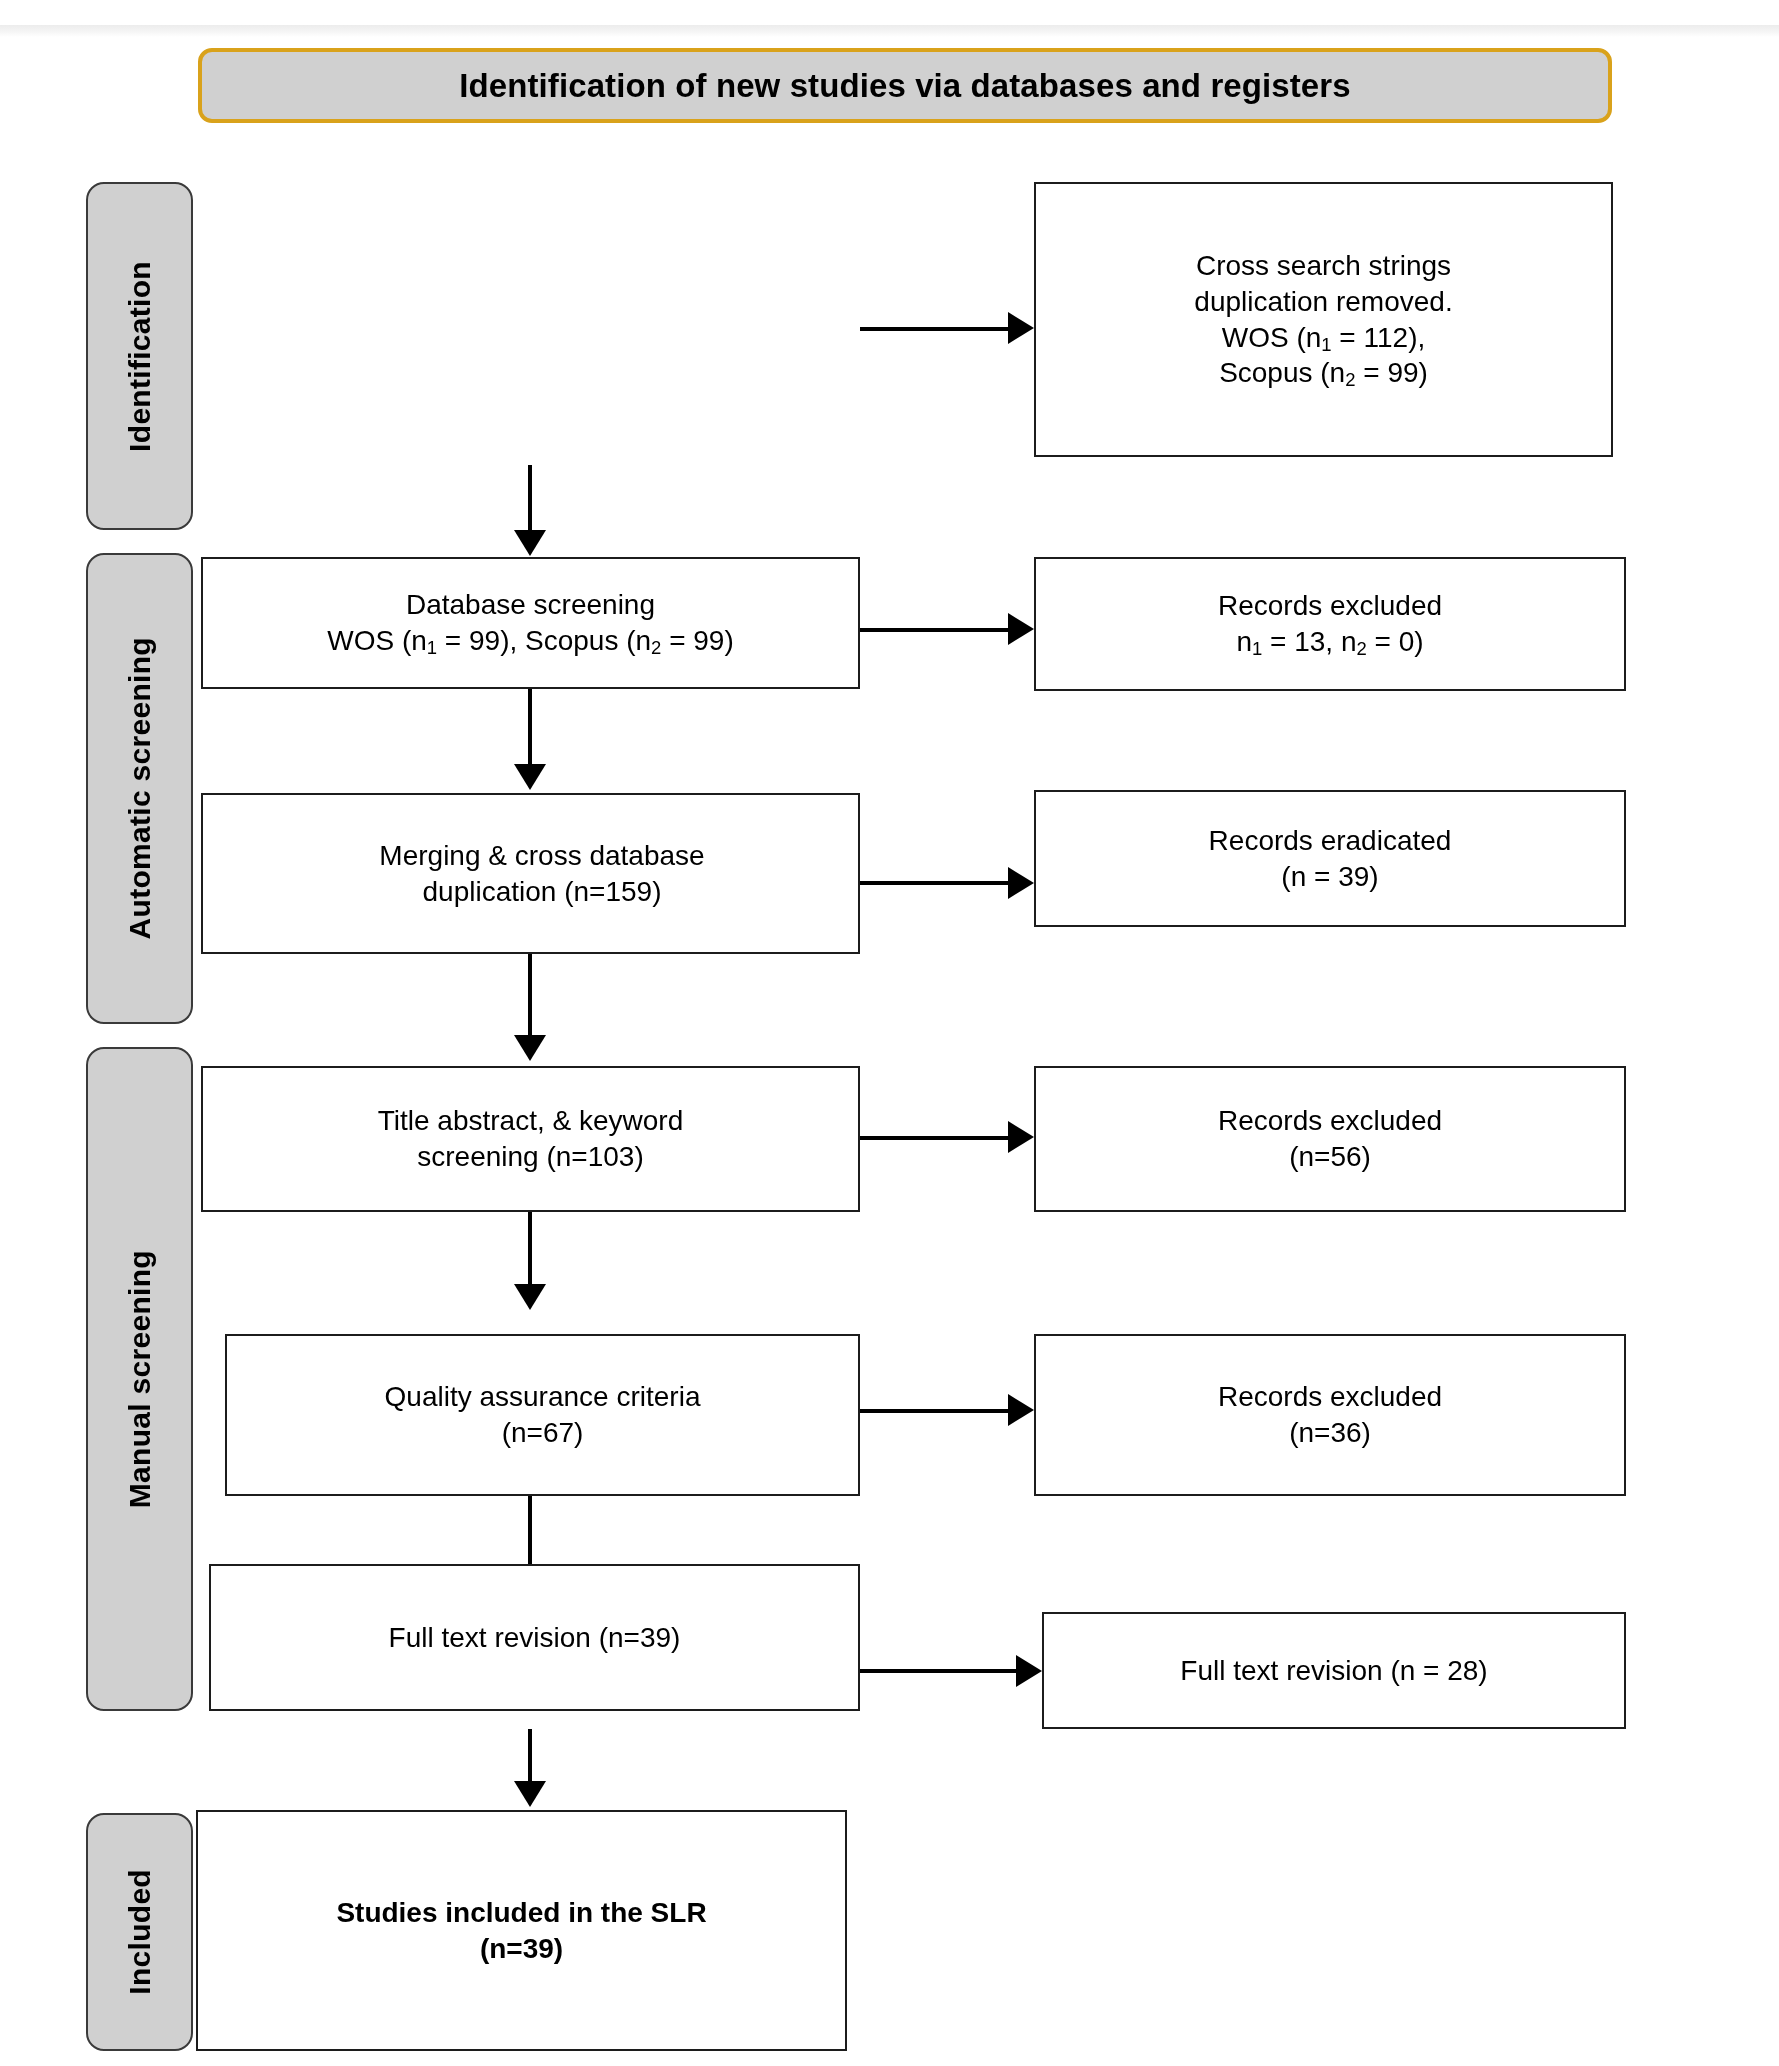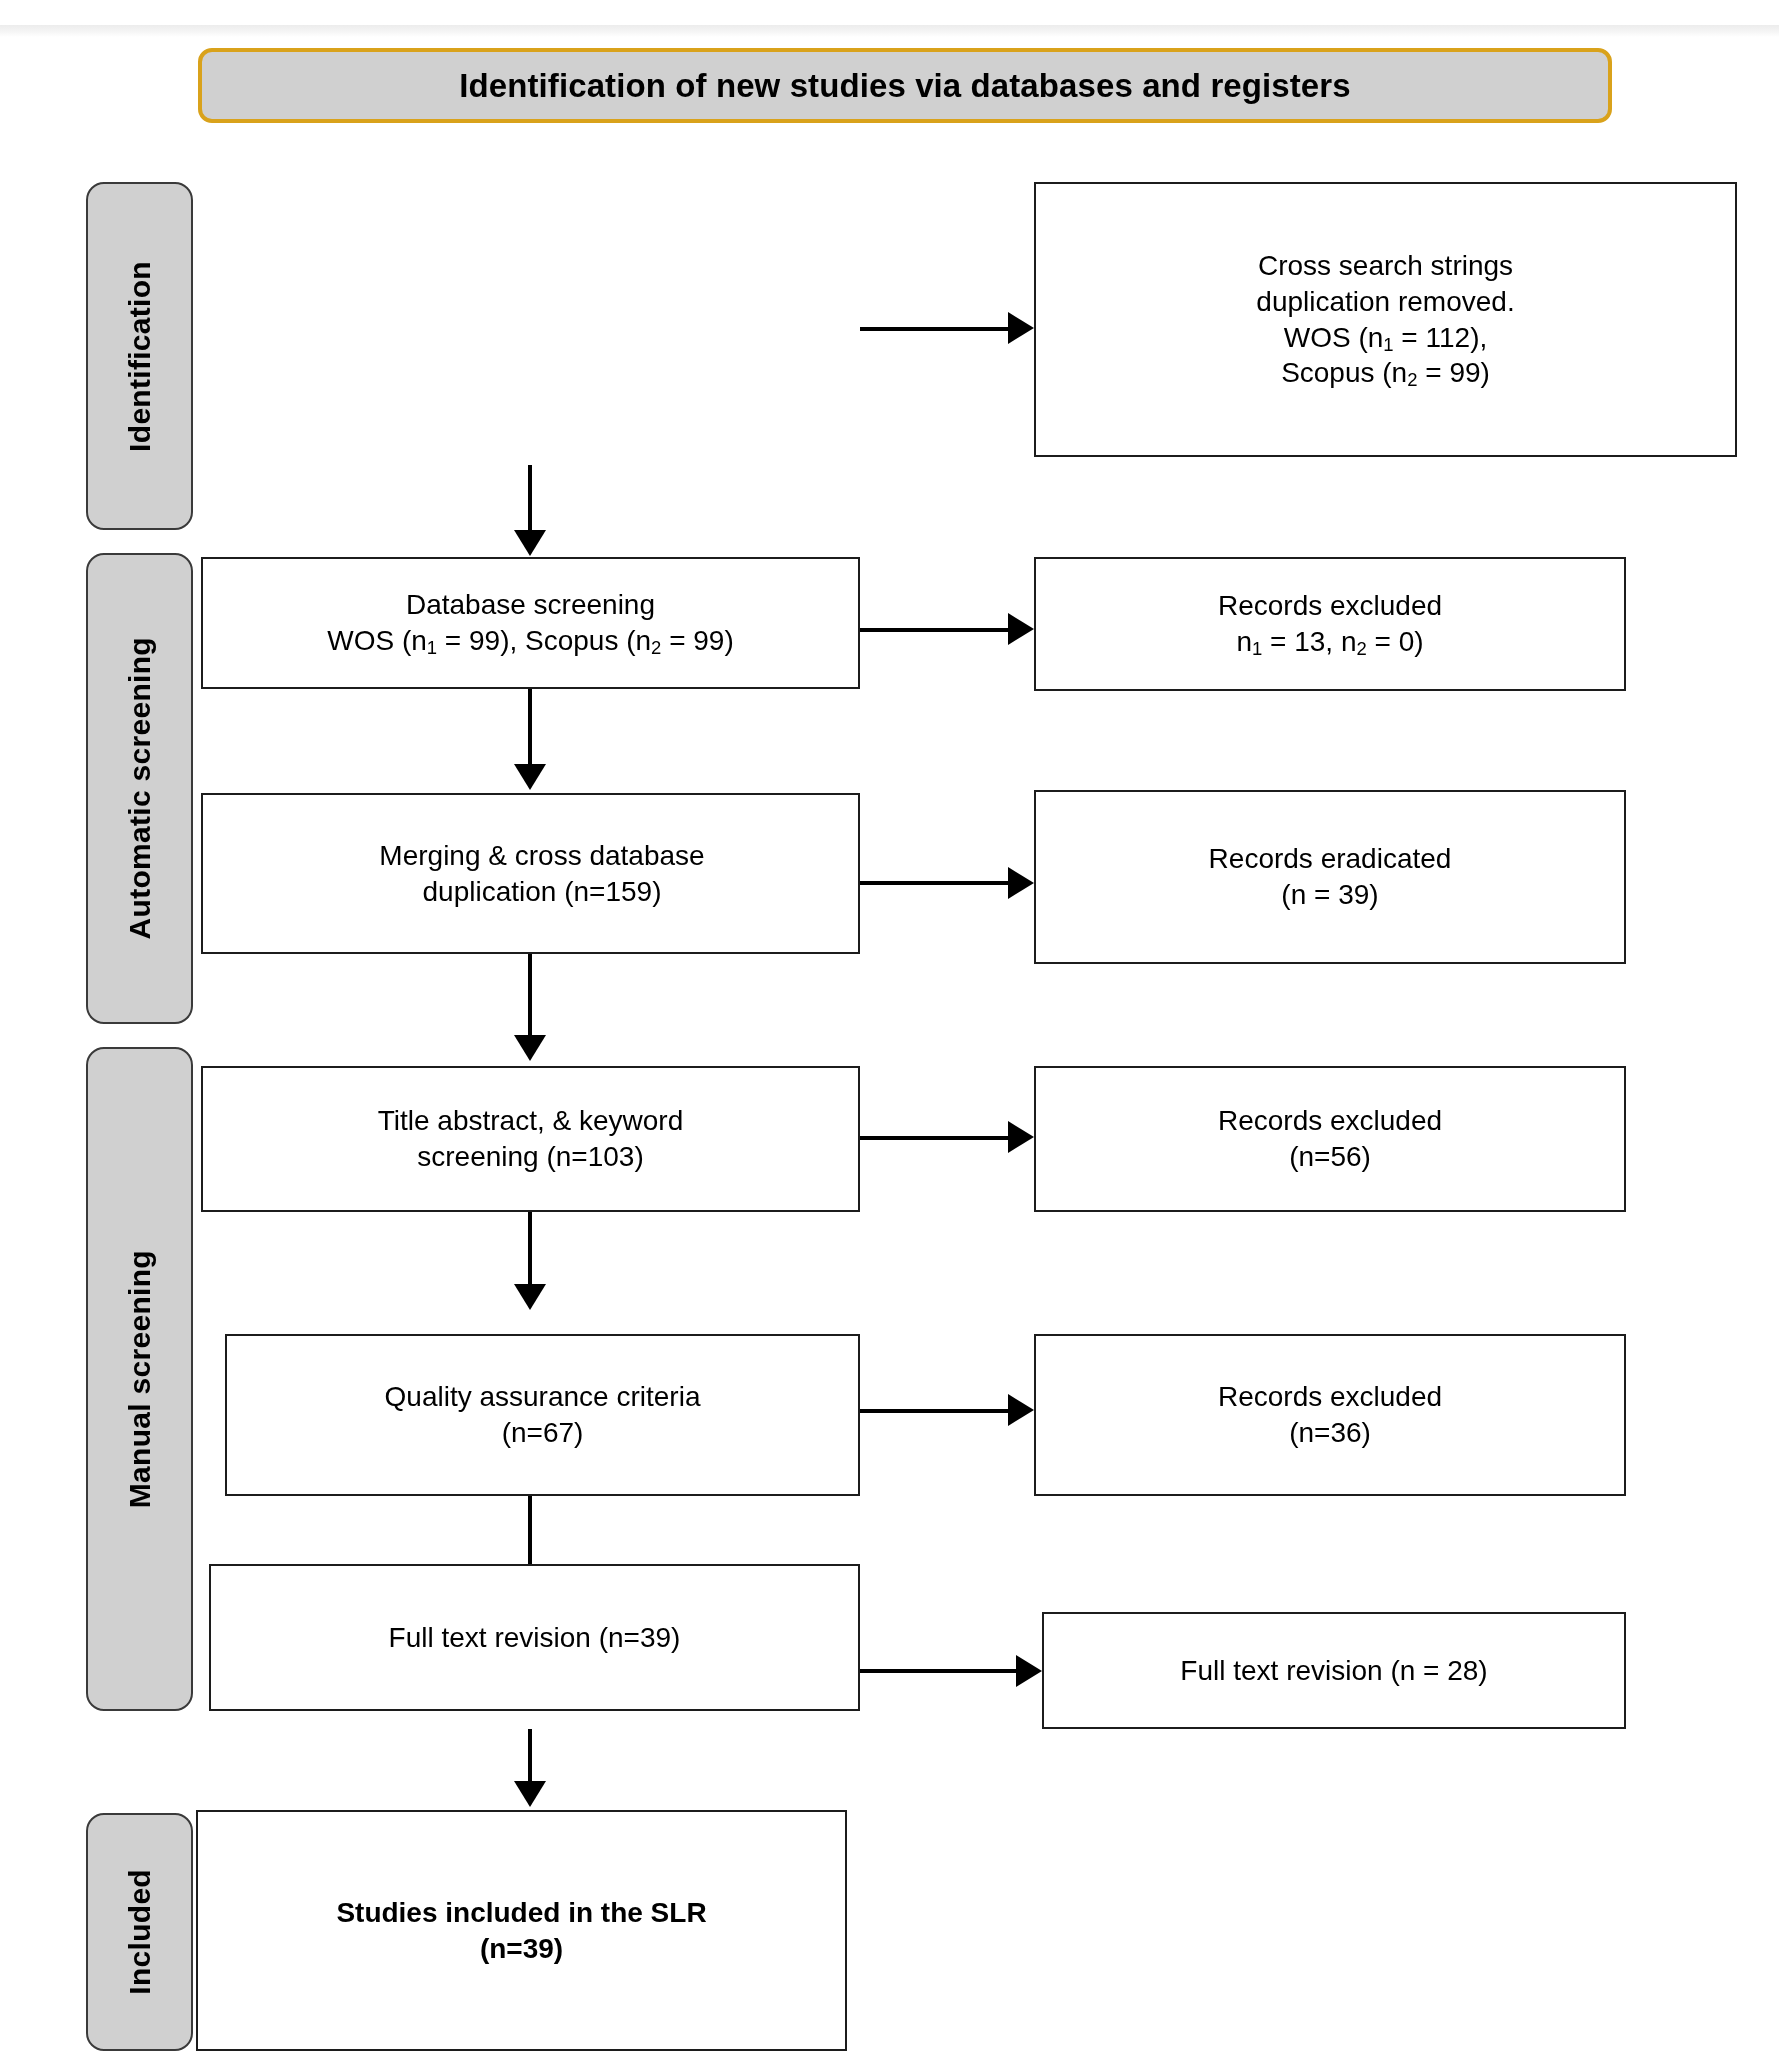--- a/index.html
+++ b/index.html
@@ -103,23 +103,23 @@
   
   .b-databases     { left: 201px; top: 191px;  width: 659px; height: 274px; }
   .b-dbscreen      { left: 201px; top: 557px; width: 659px; height: 132px; }
   .b-merging       { left: 201px; top: 793px; width: 659px; height: 161px; padding-left: 37px; }
   .b-titleabs      { left: 201px; top: 1066px; width: 659px; height: 146px; }
   .b-quality       { left: 225px; top: 1334px; width: 635px; height: 162px; }
   .b-fulltext      { left: 209px; top: 1564px; width: 651px; height: 147px; }
   .b-included      { left: 196px; top: 1810px; width: 651px; height: 241px; }
 
   
-  .b-crossdup      { left: 1034px; top: 182px;  width: 703px; height: 275px; }
+  .b-crossdup      { left: 1034px; top: 182px;  width: 579px; height: 275px; }
   .b-excl1         { left: 1034px; top: 557px; width: 592px; height: 134px; }
-  .b-eradicated    { left: 1034px; top: 790px; width: 592px; height: 174px; }
+  .b-eradicated    { left: 1034px; top: 790px; width: 592px; height: 137px; }
   .b-excl2         { left: 1034px; top: 1066px; width: 592px; height: 146px; }
   .b-excl3         { left: 1034px; top: 1334px; width: 592px; height: 162px; }
   .b-fulltext2     { left: 1042px; top: 1612px; width: 584px; height: 117px; }
 
   
   .vline {
     position: absolute;
     width: 3.7px;
     background: #000000;
   }

